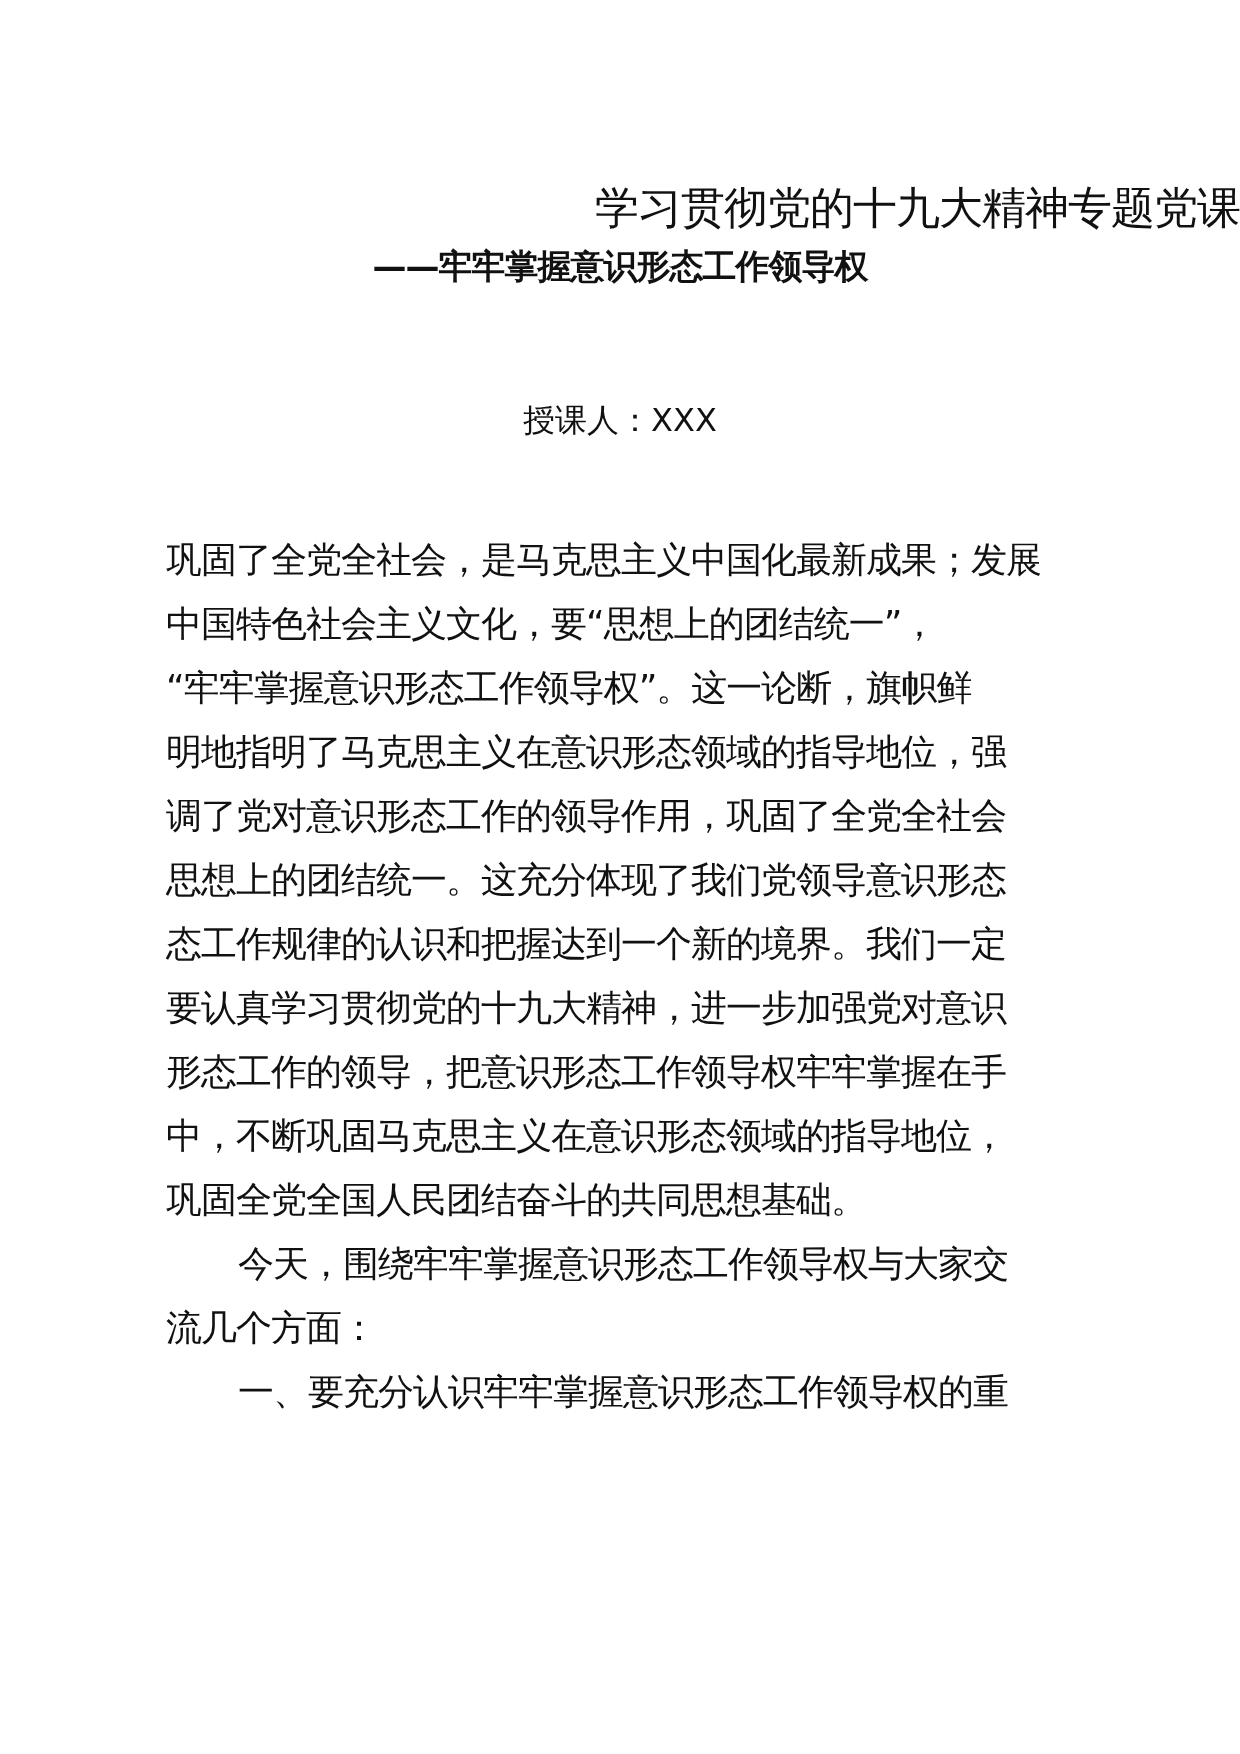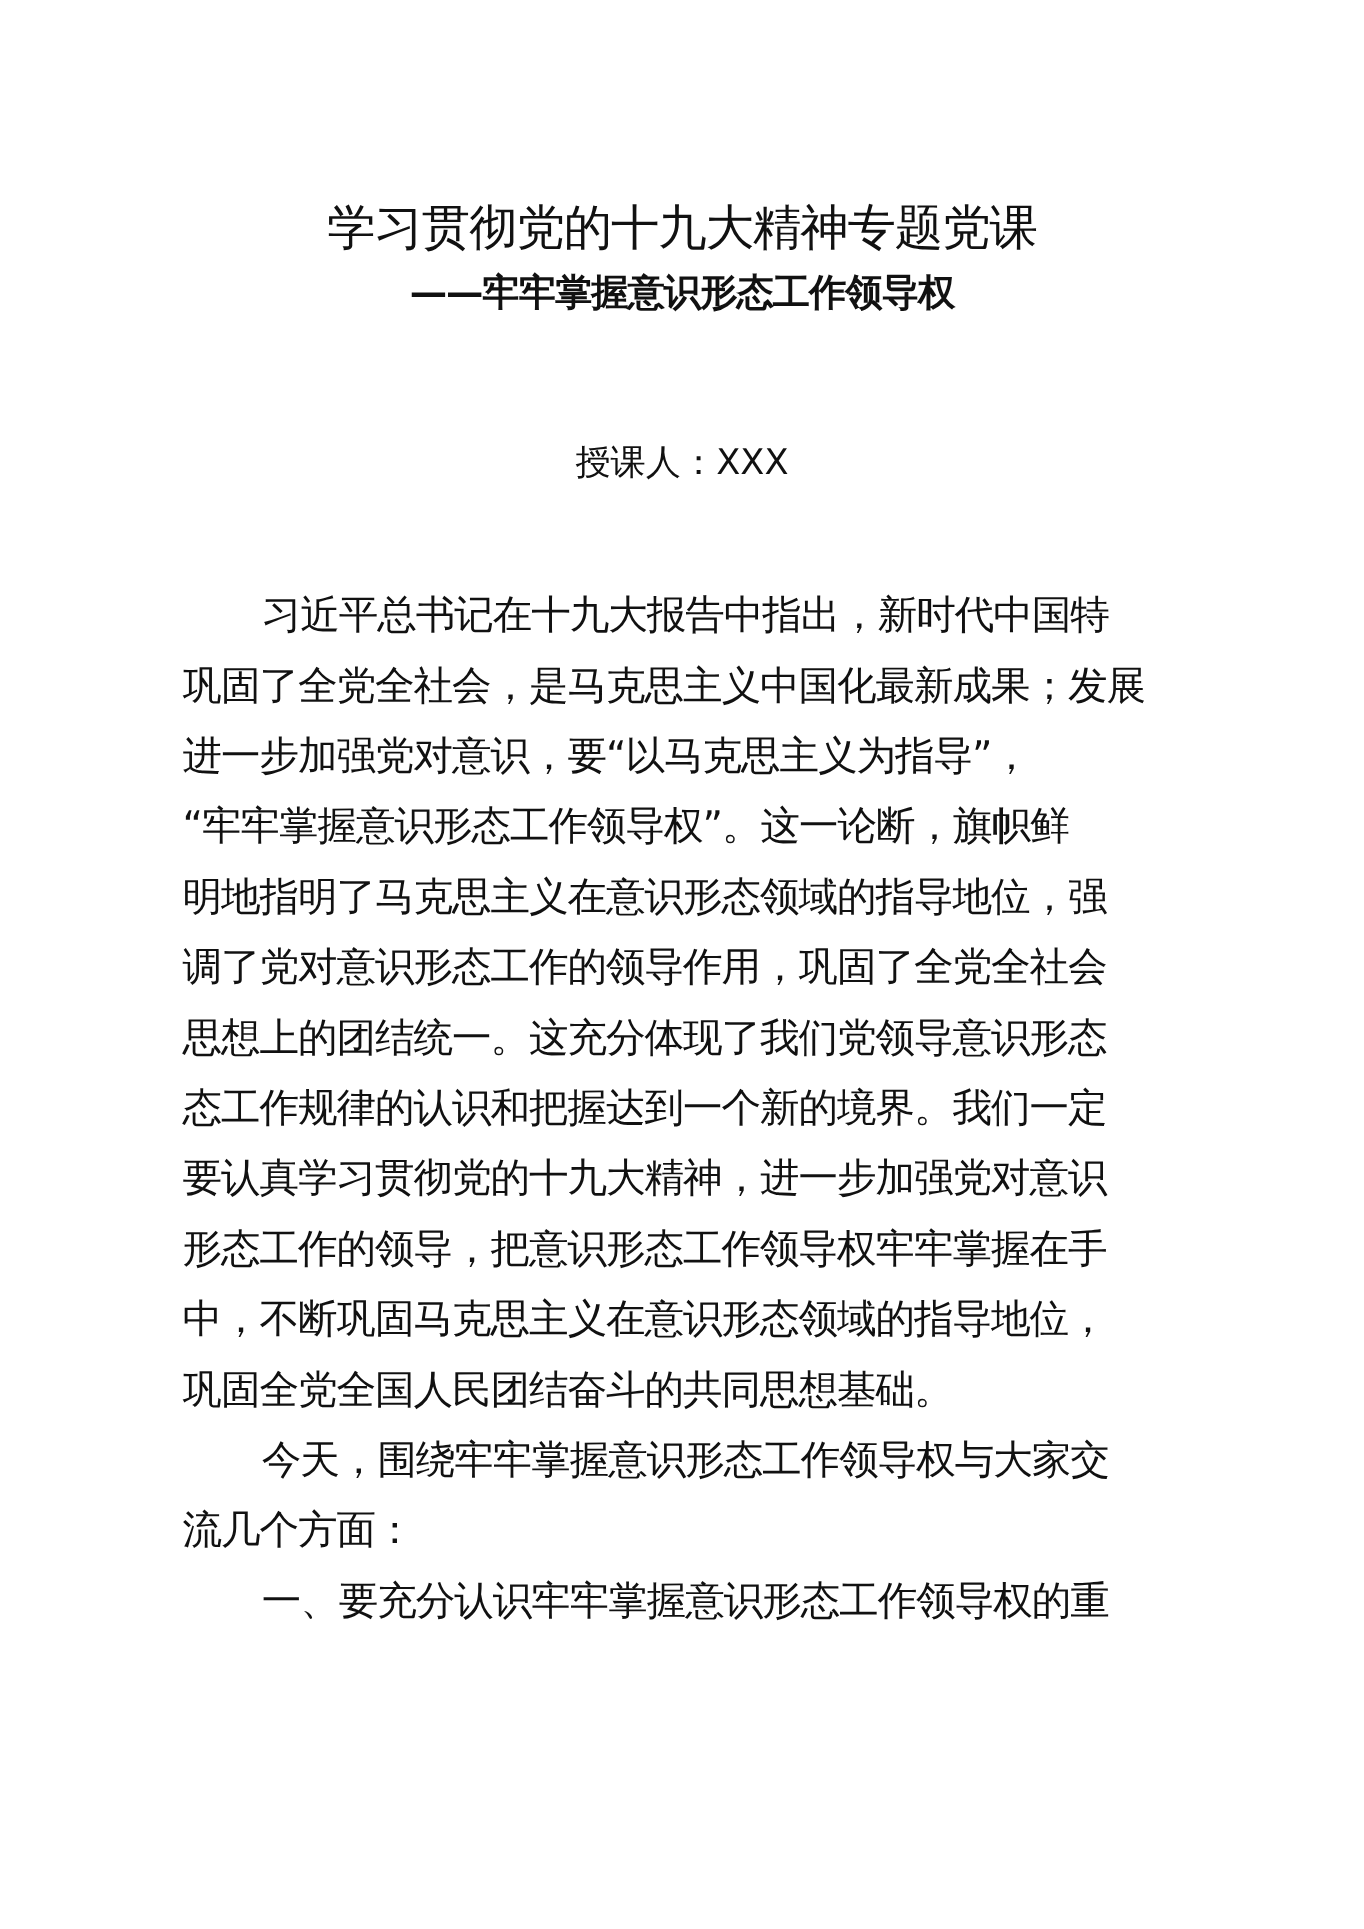--- a/index.html
+++ b/index.html
@@ -1,34 +1,33 @@
 <!DOCTYPE html>
 <html><head>
   <meta charset="utf-8">
   <style>
     html, body { margin: 0; padding: 0; background: #ffffff; }
     body { width: 1240px; height: 1754px; position: relative; overflow: hidden; color: #111; font-family: "DejaVu Sans", sans-serif; }
-    .title { position: absolute; left: 0; width: 1240px; text-align: center; top: 182px; font-size: 44px; letter-spacing: -1px; line-height: 52px; }
+    .title { position: absolute; left: 0; width: 1240px; text-align: right; top: 182px; font-size: 44px; letter-spacing: -1px; line-height: 52px; }
     .subtitle { position: absolute; left: 0; width: 1240px; text-align: center; top: 244px; font-size: 34px; letter-spacing: -1px; line-height: 44px; font-weight: bold; }
     .lecturer { position: absolute; left: 0; width: 1240px; text-align: center; top: 398px; font-size: 32px; line-height: 44px; }
     .body { position: absolute; left: 166px; width: 910px; top: 528px; }
     .line { font-size: 36px; height: 64px; line-height: 64px; white-space: nowrap; letter-spacing: -1px; }
     .indent { padding-left: 72px; }
   </style>
 </head>
 <body>
 
 <div class="title">学习贯彻党的十九大精神专题党课</div>
 <div class="subtitle">——牢牢掌握意识形态工作领导权</div>
 <div class="lecturer">授课人：XXX</div>
 
 <div class="body">
-  <div class="line indent">习近平总书记在十九大报告中指出，新时代中国特</div>
   <div class="line">巩固了全党全社会，是马克思主义中国化最新成果；发展</div>
-  <div class="line">进一步加强党对意识，要“以马克思主义为指导”，</div>
+  <div class="line">中国特色社会主义文化，要“思想上的团结统一”，</div>
   <div class="line">“牢牢掌握意识形态工作领导权”。这一论断，旗帜鲜</div>
   <div class="line">明地指明了马克思主义在意识形态领域的指导地位，强</div>
   <div class="line">调了党对意识形态工作的领导作用，巩固了全党全社会</div>
   <div class="line">思想上的团结统一。这充分体现了我们党领导意识形态</div>
   <div class="line">态工作规律的认识和把握达到一个新的境界。我们一定</div>
   <div class="line">要认真学习贯彻党的十九大精神，进一步加强党对意识</div>
   <div class="line">形态工作的领导，把意识形态工作领导权牢牢掌握在手</div>
   <div class="line">中，不断巩固马克思主义在意识形态领域的指导地位，</div>
   <div class="line">巩固全党全国人民团结奋斗的共同思想基础。</div>
   <div class="line indent">今天，围绕牢牢掌握意识形态工作领导权与大家交</div>

